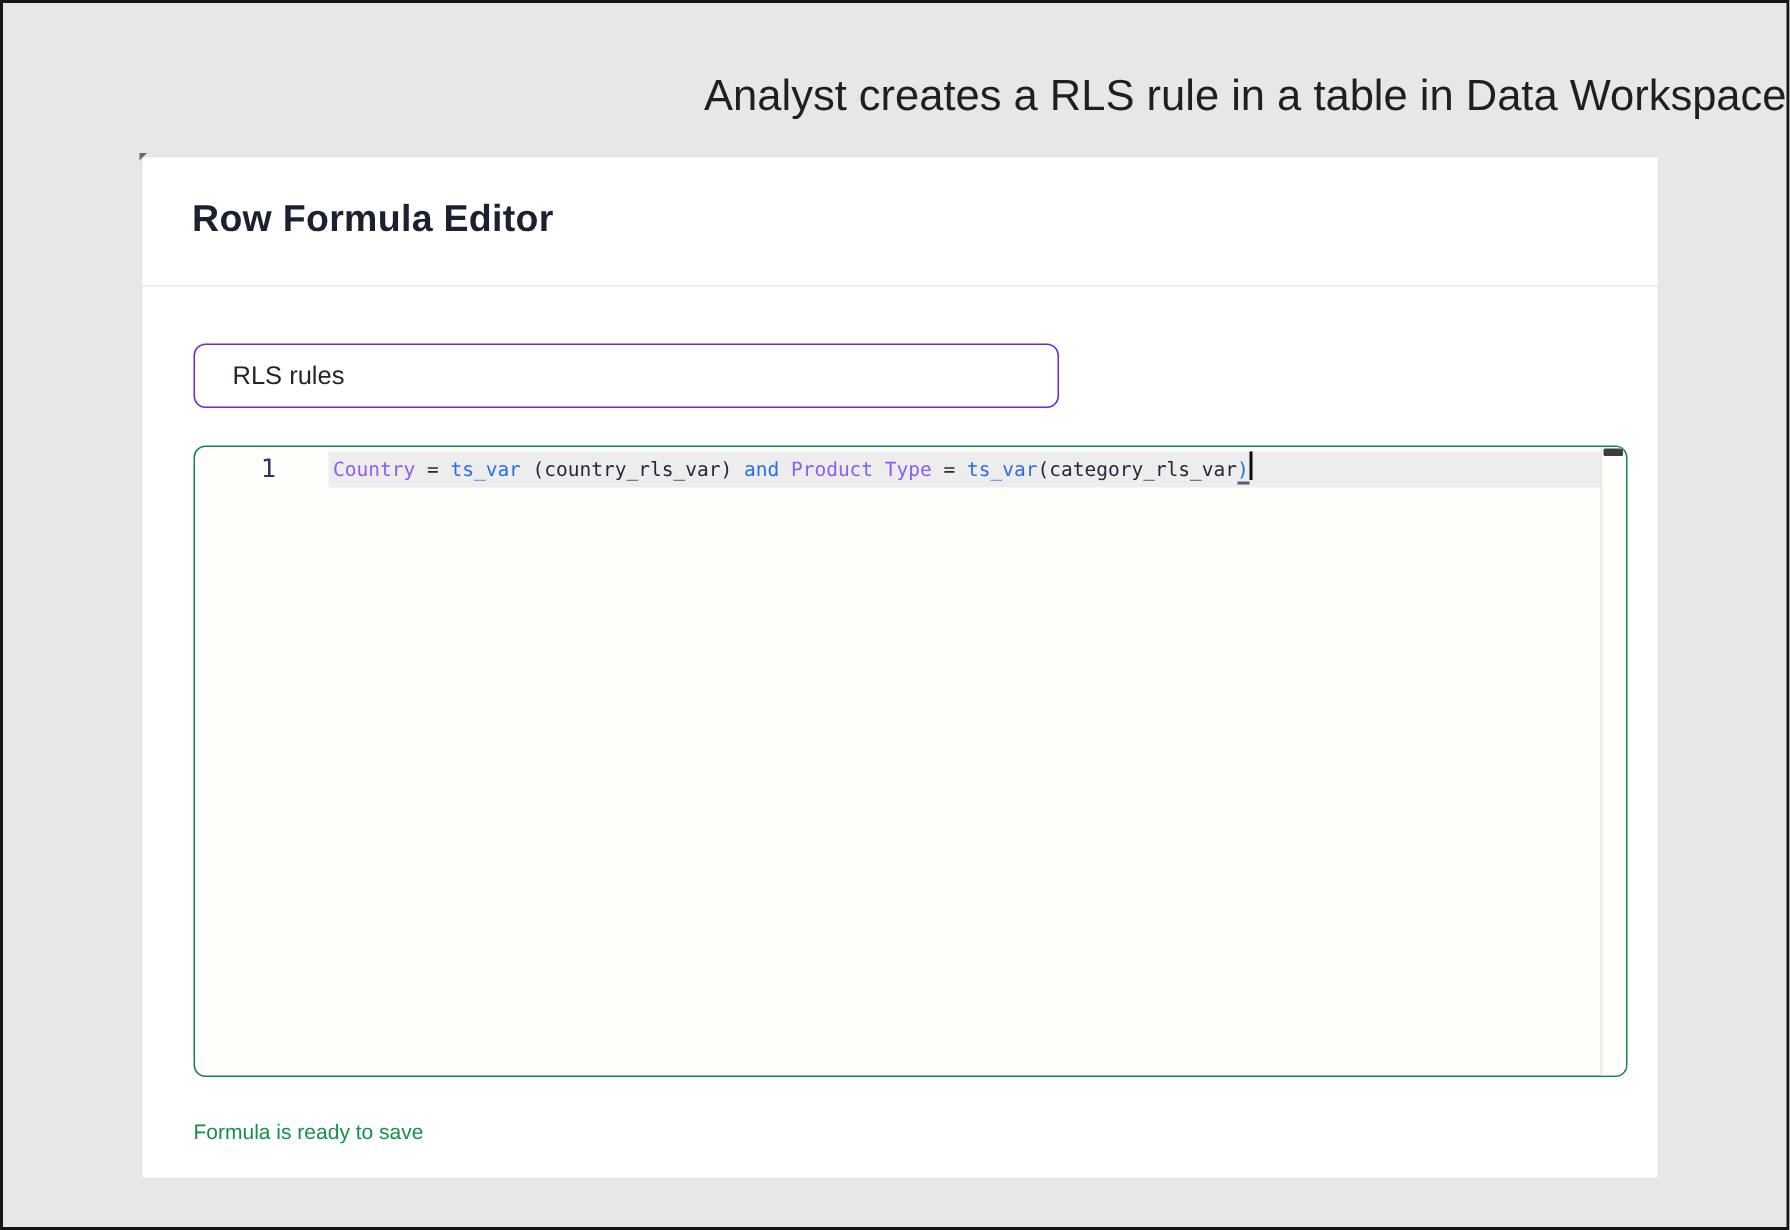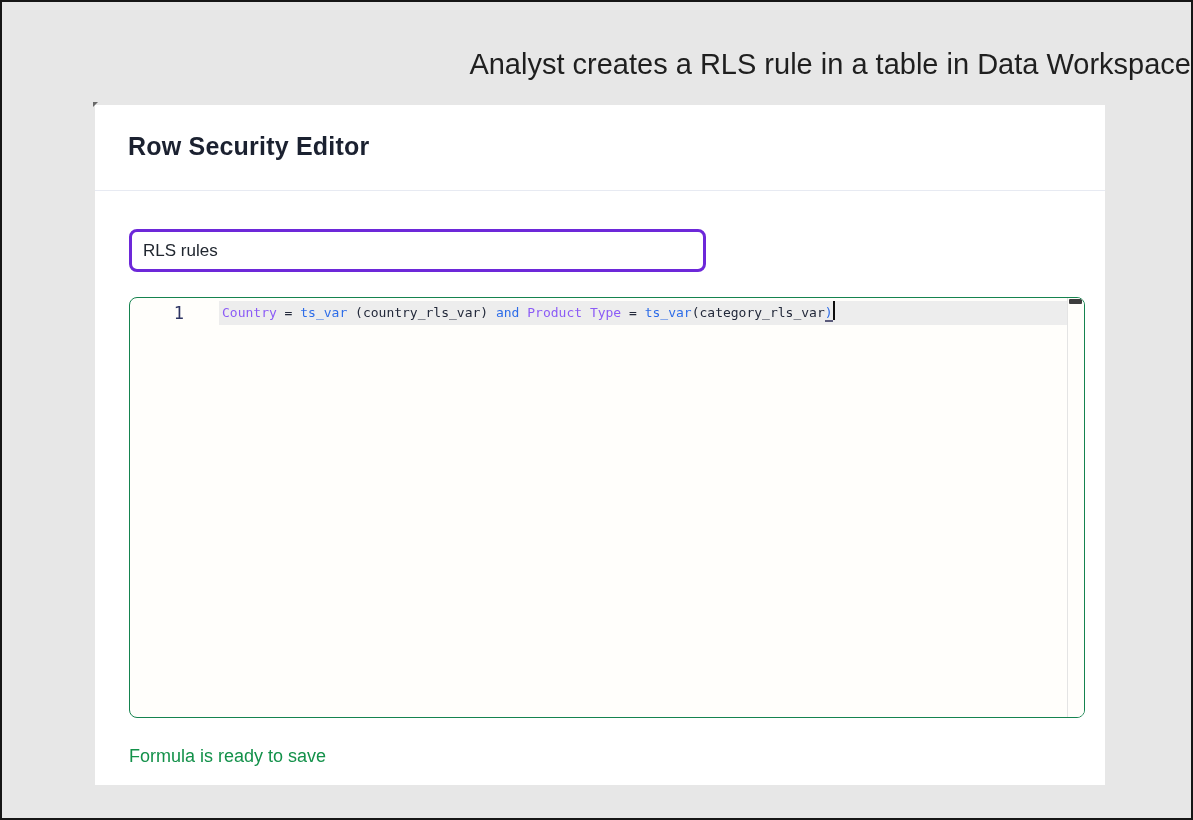--- a/index.html
+++ b/index.html
@@ -56,26 +56,26 @@
     width: 100%;
     height: 1px;
     background: #e7eaf2;
   }
   .rule-name-box {
     position: absolute;
     left: 34px;
     top: 124px;
     width: 577px;
     height: 43px;
-    border: 3px solid #6d28d9;
+    border: 1px solid #6d28d9;
     border-radius: 8px;
     background: #ffffff;
     display: flex;
     align-items: center;
-    padding-left: 11px;
+    padding-left: 25px;
     cursor: text;
   }
   .rule-name-box span {
     font-size: 17px;
     color: #20262f;
   }
   .code-editor {
     position: absolute;
     left: 34px;
     top: 192px;
@@ -147,36 +147,36 @@
     left: 1px;
     width: 13px;
     height: 5px;
     background: #3d3d3d;
     border-radius: 1px;
   }
   .status-text {
     position: absolute;
     left: 34px;
     top: 641px;
-    font-size: 18px;
+    font-size: 14px;
     color: #13914a;
   }
 </style>
 </head>
 <body>
 
 <div class="stage">
 
   <div class="page-title">Analyst creates a RLS rule in a table in Data Workspace</div>
 
   <div class="corner-artifact"></div>
 
   <div class="panel">
 
-    <div class="panel-heading">Row Security Editor</div>
+    <div class="panel-heading">Row Formula Editor</div>
 
     <div class="panel-divider"></div>
 
     <div class="rule-name-box">
       <span>RLS rules</span>
     </div>
 
     <div class="code-editor">
       <div class="code-row">
         <div class="line-gutter">1</div>

